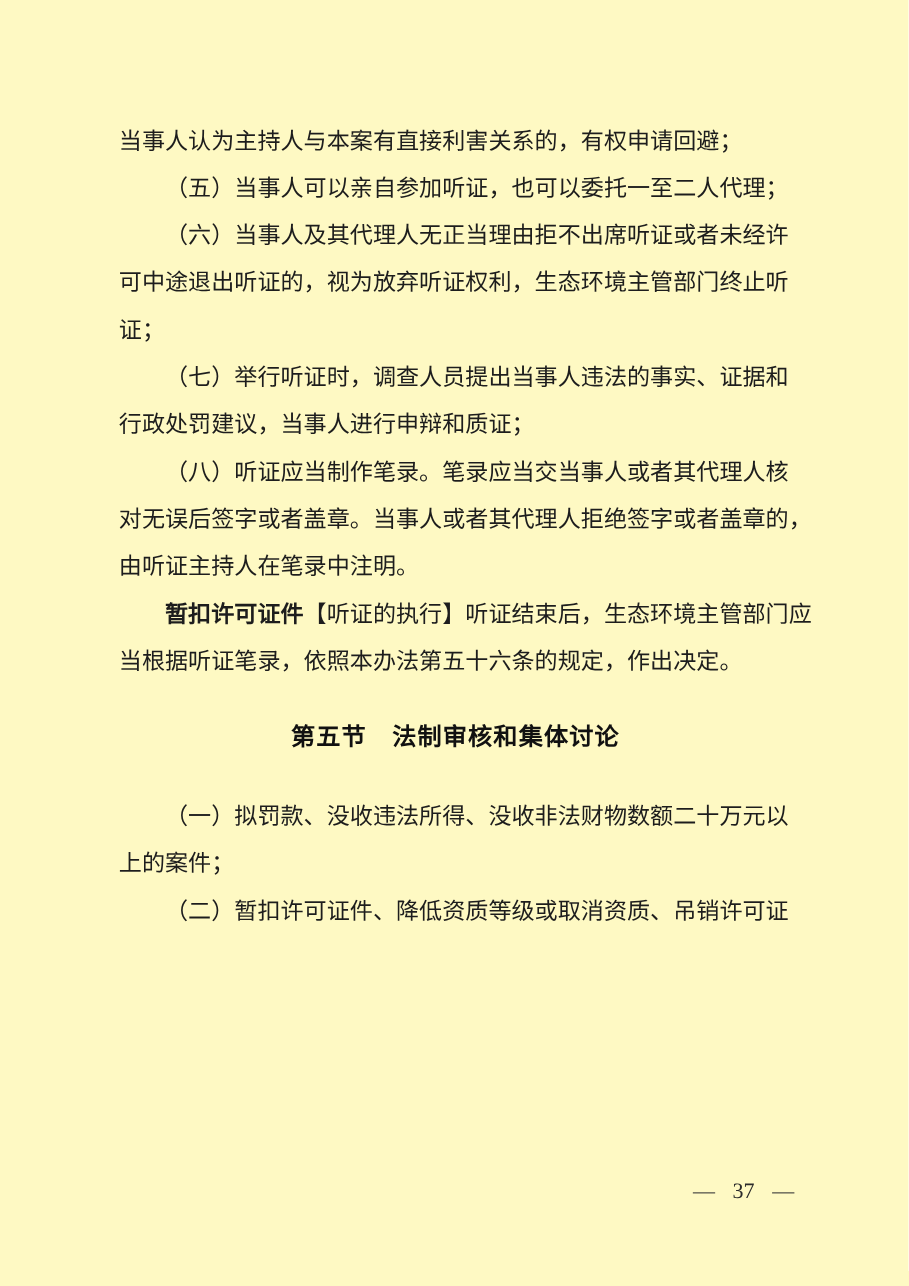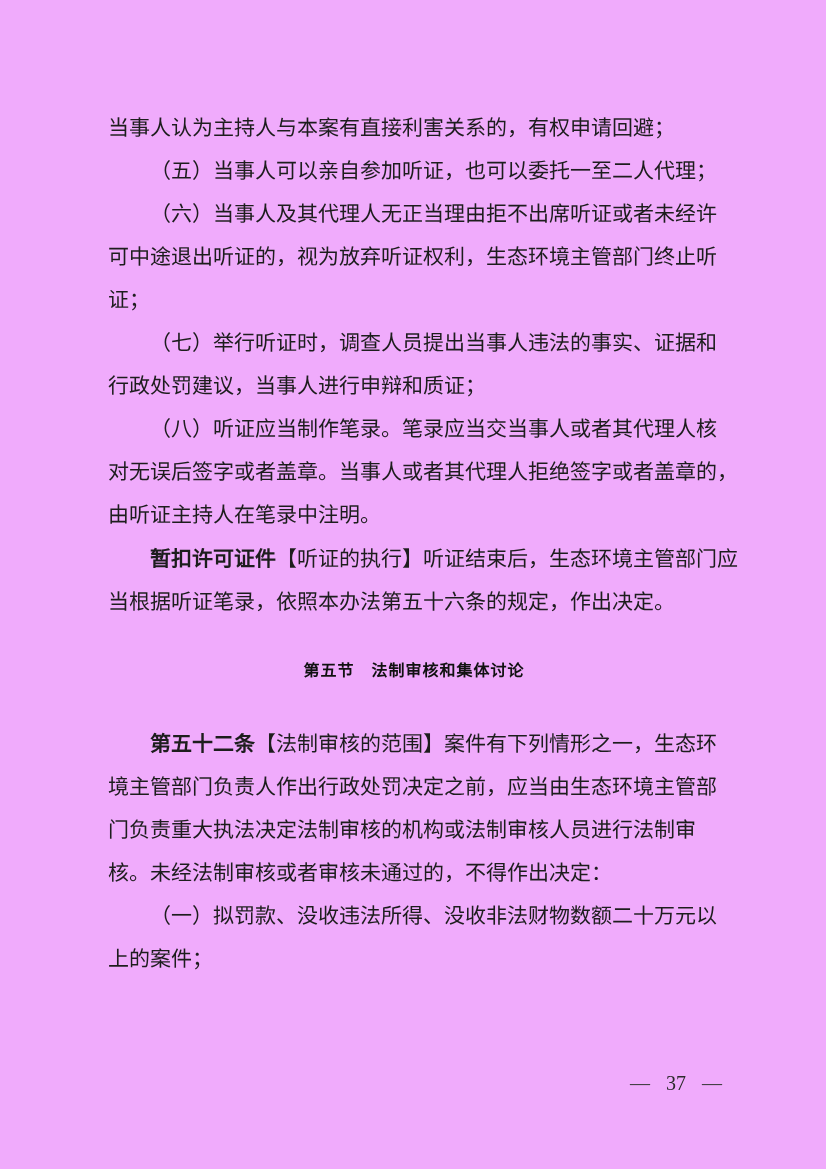--- a/index.html
+++ b/index.html
@@ -4,21 +4,21 @@
 <style>
   html, body {
     margin: 0;
     padding: 0;
     background: #ffffff;
   }
   .page {
     position: relative;
     width: 826px;
     height: 1169px;
-    background: #f0abfc;
+    background: #fef9c3;
     overflow: hidden;
     box-sizing: border-box;
   }
   .body-text {
     position: absolute;
     left: 108px;
     top: 107px;
     width: 612px;
     font-family: "Liberation Serif", "DejaVu Serif", serif;
     font-size: 21px;
@@ -35,21 +35,21 @@
     text-indent: 0;
   }
   .art-no {
     font-family: "Liberation Sans", "DejaVu Sans", sans-serif;
     font-weight: 700;
   }
   h2.section-heading {
     margin: 25px 0 30px 0;
     font-family: "Liberation Sans", "DejaVu Sans", sans-serif;
     font-weight: 700;
-    font-size: 16px;
+    font-size: 22px;
     line-height: 43px;
     text-align: center;
     text-indent: 0;
     letter-spacing: 1px;
     color: #111111;
   }
   .page-footer {
     position: absolute;
     top: 1072px;
     right: 104px;
@@ -85,28 +85,25 @@
     <p><span>（八）听证应当制作笔录。笔录应当交当事人或者其代理人核
 对无误后签字或者盖章。当事人或者其代理人拒绝签字或者盖章的，
 由听证主持人在笔录中注明。</span></p>
 
     <p><span class="art-no">暂扣许可证件</span><span>【听证的执行】听证结束后，生态环境主管部门应
 当根据听证笔录，依照本办法第五十六条的规定，作出决定。</span></p>
 
 
     <h2 class="section-heading">第五节　法制审核和集体讨论</h2>
 
-    <p><span class="art-no">第五十二条</span><span>【法制审核的范围】案件有下列情形之一，生态环
-境主管部门负责人作出行政处罚决定之前，应当由生态环境主管部
-门负责重大执法决定法制审核的机构或法制审核人员进行法制审
-核。未经法制审核或者审核未通过的，不得作出决定：</span></p>
 
     <p><span>（一）拟罚款、没收违法所得、没收非法财物数额二十万元以
 上的案件；</span></p>
 
+    <p><span>（二）暂扣许可证件、降低资质等级或取消资质、吊销许可证</span></p>
 
   </main>
 
   <footer class="page-footer">
     <span class="dash">—</span>
     <span>37</span>
     <span class="dash">—</span>
   </footer>
 
 </div>

